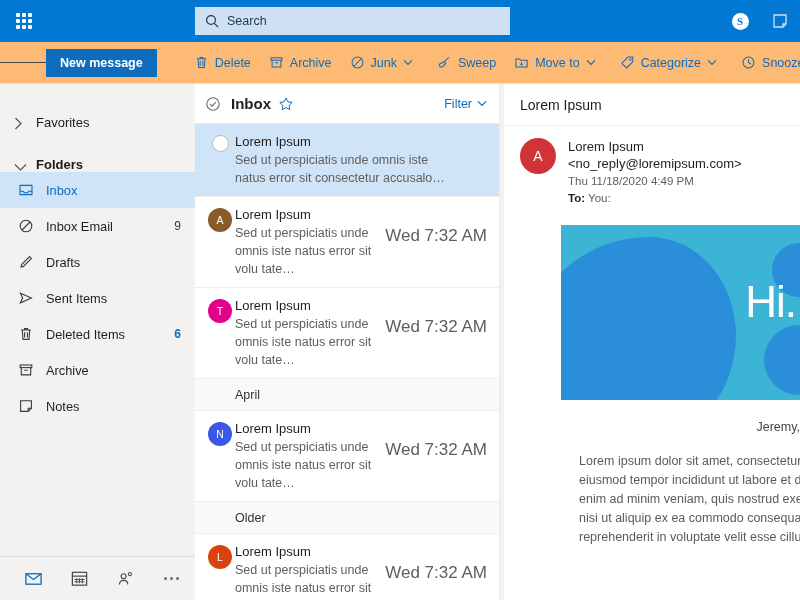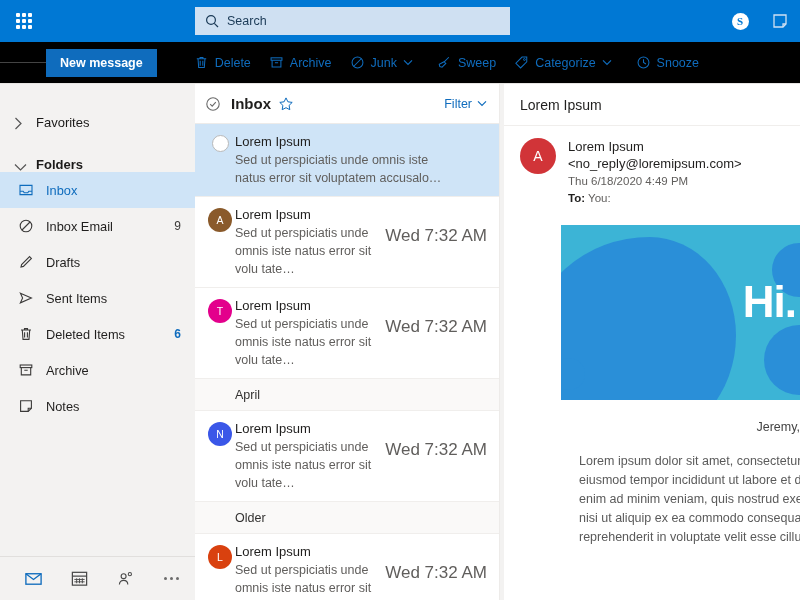--- a/index.html
+++ b/index.html
@@ -28,21 +28,21 @@
   .topright { position: absolute; right: 0; top: 0; height: 42px; display: flex; align-items: center; }
   .tr-btn { width: 40px; height: 42px; display: flex; align-items: center; justify-content: center; cursor: pointer; }
   .skype-badge {
     width: 17px; height: 17px; border-radius: 50%; background: #fff; color: #0078d4;
     font-size: 11px; font-weight: bold; display: flex; align-items: center; justify-content: center;
     font-family: "Liberation Serif", serif;
   }
 
   
   .ribbon {
-    height: 42px; flex: 0 0 42px; background: #000000;
+    height: 42px; flex: 0 0 42px; background: #fdba74;
     display: flex; align-items: center; border-bottom: 1px solid #e6e4e2;
   }
   .hamburger { width: 46px; height: 42px; display: flex; align-items: center; justify-content: center; cursor: pointer; }
   .hamburger span { display: block; width: 17px; height: 1.6px; background: #444; margin: 2.6px 0; }
   .newmsg {
     background: #0f6cbd; color: #fff; font-size: 12.5px; font-weight: bold;
     border: none; height: 28px; padding: 0 14px; cursor: pointer; white-space: nowrap;
     font-family: "Liberation Sans", sans-serif;
   }
   .cmds { display: flex; align-items: center; margin-left: 28px; overflow: hidden; height: 42px; }
@@ -125,21 +125,21 @@
   .rp-name { font-size: 13px; color: #201f1e; line-height: 17px; }
   .rp-email { font-size: 13px; color: #201f1e; line-height: 18px; }
   .rp-date { font-size: 11.5px; color: #605e5c; line-height: 17px; }
   .rp-to { font-size: 11.5px; color: #605e5c; line-height: 17px; }
   .rp-to b { color: #201f1e; }
   .banner { margin: 18px 0 0 57px; height: 175px; position: relative; overflow: hidden; background: #3cb4d6; }
   .blob-a { position: absolute; left: -30px; top: 12px; width: 205px; height: 205px; background: #2a8fd8; border-radius: 58% 42% 46% 54% / 52% 48% 52% 48%; }
   .blob-b { position: absolute; left: -8px; bottom: 10px; width: 32px; height: 32px; border-radius: 50%; background: #2a8fd8; }
   .blob-c { position: absolute; right: -26px; top: 18px; width: 54px; height: 54px; border-radius: 50%; background: #2a8fd8; }
   .blob-d { position: absolute; right: -34px; bottom: 5px; width: 70px; height: 70px; border-radius: 50%; background: #2a8fd8; }
-  .banner-hi { position: absolute; right: 4px; top: 52px; color: #fff; font-size: 44px; font-weight: bold; letter-spacing: -1px; }
+  .banner-hi { position: absolute; right: 4px; top: 52px; color: #fff; font-size: 44px; font-weight: normal; letter-spacing: -1px; }
   .rp-greet { margin: 20px 0 0 57px; font-size: 12.5px; color: #444; text-align: right; }
   .rp-para { margin: 18px 0 0 75px; font-size: 12.5px; color: #5a5a5a; line-height: 19px; width: 330px; }
   .rp-para .pl { display: block; white-space: nowrap; }
 </style>
 </head>
 <body>
 
 <div id="app">
 
   <div class="topbar">
@@ -211,20 +211,30 @@
         </svg>
       </div>
 
       <div class="cmd">
         <svg width="15" height="15" viewBox="0 0 16 16">
           <path d="M12.6 2.4L7.4 7.6M7.6 7.2l1.8 1.8-4 4-2.4-.6-.6-2.4z" fill="none" stroke="#0f6cbd" stroke-width="1.1"></path>
         </svg>
         <span>Sweep</span>
       </div>
 
+      <div class="cmd">
+        <svg width="15" height="15" viewBox="0 0 16 16">
+          <path d="M2 4.2h4l1.2 1.5h6.8v7.1H2z" fill="none" stroke="#0f6cbd" stroke-width="1.1"></path>
+          <path d="M8 7.4v3.4M6.4 9.3L8 10.9l1.6-1.6" fill="none" stroke="#0f6cbd" stroke-width="1"></path>
+        </svg>
+        <span>Move to</span>
+        <svg class="chev" width="10" height="7" viewBox="0 0 10 7">
+          <path d="M1 1.4L5 5.4 9 1.4" fill="none" stroke="#0f6cbd" stroke-width="1.2"></path>
+        </svg>
+      </div>
 
       <div class="cmd">
         <svg width="15" height="15" viewBox="0 0 16 16">
           <path d="M8.6 2.2H13.6v5l-6.6 6.6-5-5z" fill="none" stroke="#0f6cbd" stroke-width="1.1"></path>
           <circle cx="11.1" cy="4.8" r="1" fill="none" stroke="#0f6cbd" stroke-width="1"></circle>
         </svg>
         <span>Categorize</span>
         <svg class="chev" width="10" height="7" viewBox="0 0 10 7">
           <path d="M1 1.4L5 5.4 9 1.4" fill="none" stroke="#0f6cbd" stroke-width="1.2"></path>
         </svg>
@@ -402,21 +412,21 @@
 
         <div class="row sel">
           <div class="row-left">
             <span class="ckcircle"></span>
           </div>
           <div class="row-main">
             <div class="row-from">Lorem Ipsum</div>
             <div class="row-body">
               <div class="row-snip">
                 <span class="l1">Sed ut perspiciatis unde omnis iste</span>
-                <span class="l2">natus error sit voluptatem accusalo…</span>
+                <span class="l2">natus error sit consectetur accusalo…</span>
               </div>
               <div class="row-time"></div>
             </div>
           </div>
         </div>
 
         <div class="row">
           <div class="row-left">
             <span class="avatar" style="background:#8a5a2b">
               <span>A</span>
@@ -499,21 +509,21 @@
       <div class="rp-subject">Lorem Ipsum</div>
 
       <div class="rp-scroll">
         <div class="rp-sender">
           <span class="rp-avatar">
             <span>A</span>
           </span>
           <div class="rp-meta">
             <div class="rp-name">Lorem Ipsum</div>
             <div class="rp-email">&lt;no_reply@loremipsum.com&gt;</div>
-            <div class="rp-date">Thu 6/18/2020 4:49 PM</div>
+            <div class="rp-date">Thu 11/18/2020 4:49 PM</div>
             <div class="rp-to">
               <b>To:</b>
               <span>You:</span>
             </div>
           </div>
         </div>
 
         <div class="banner">
           <span class="blob-a"></span>
           <span class="blob-b"></span>

